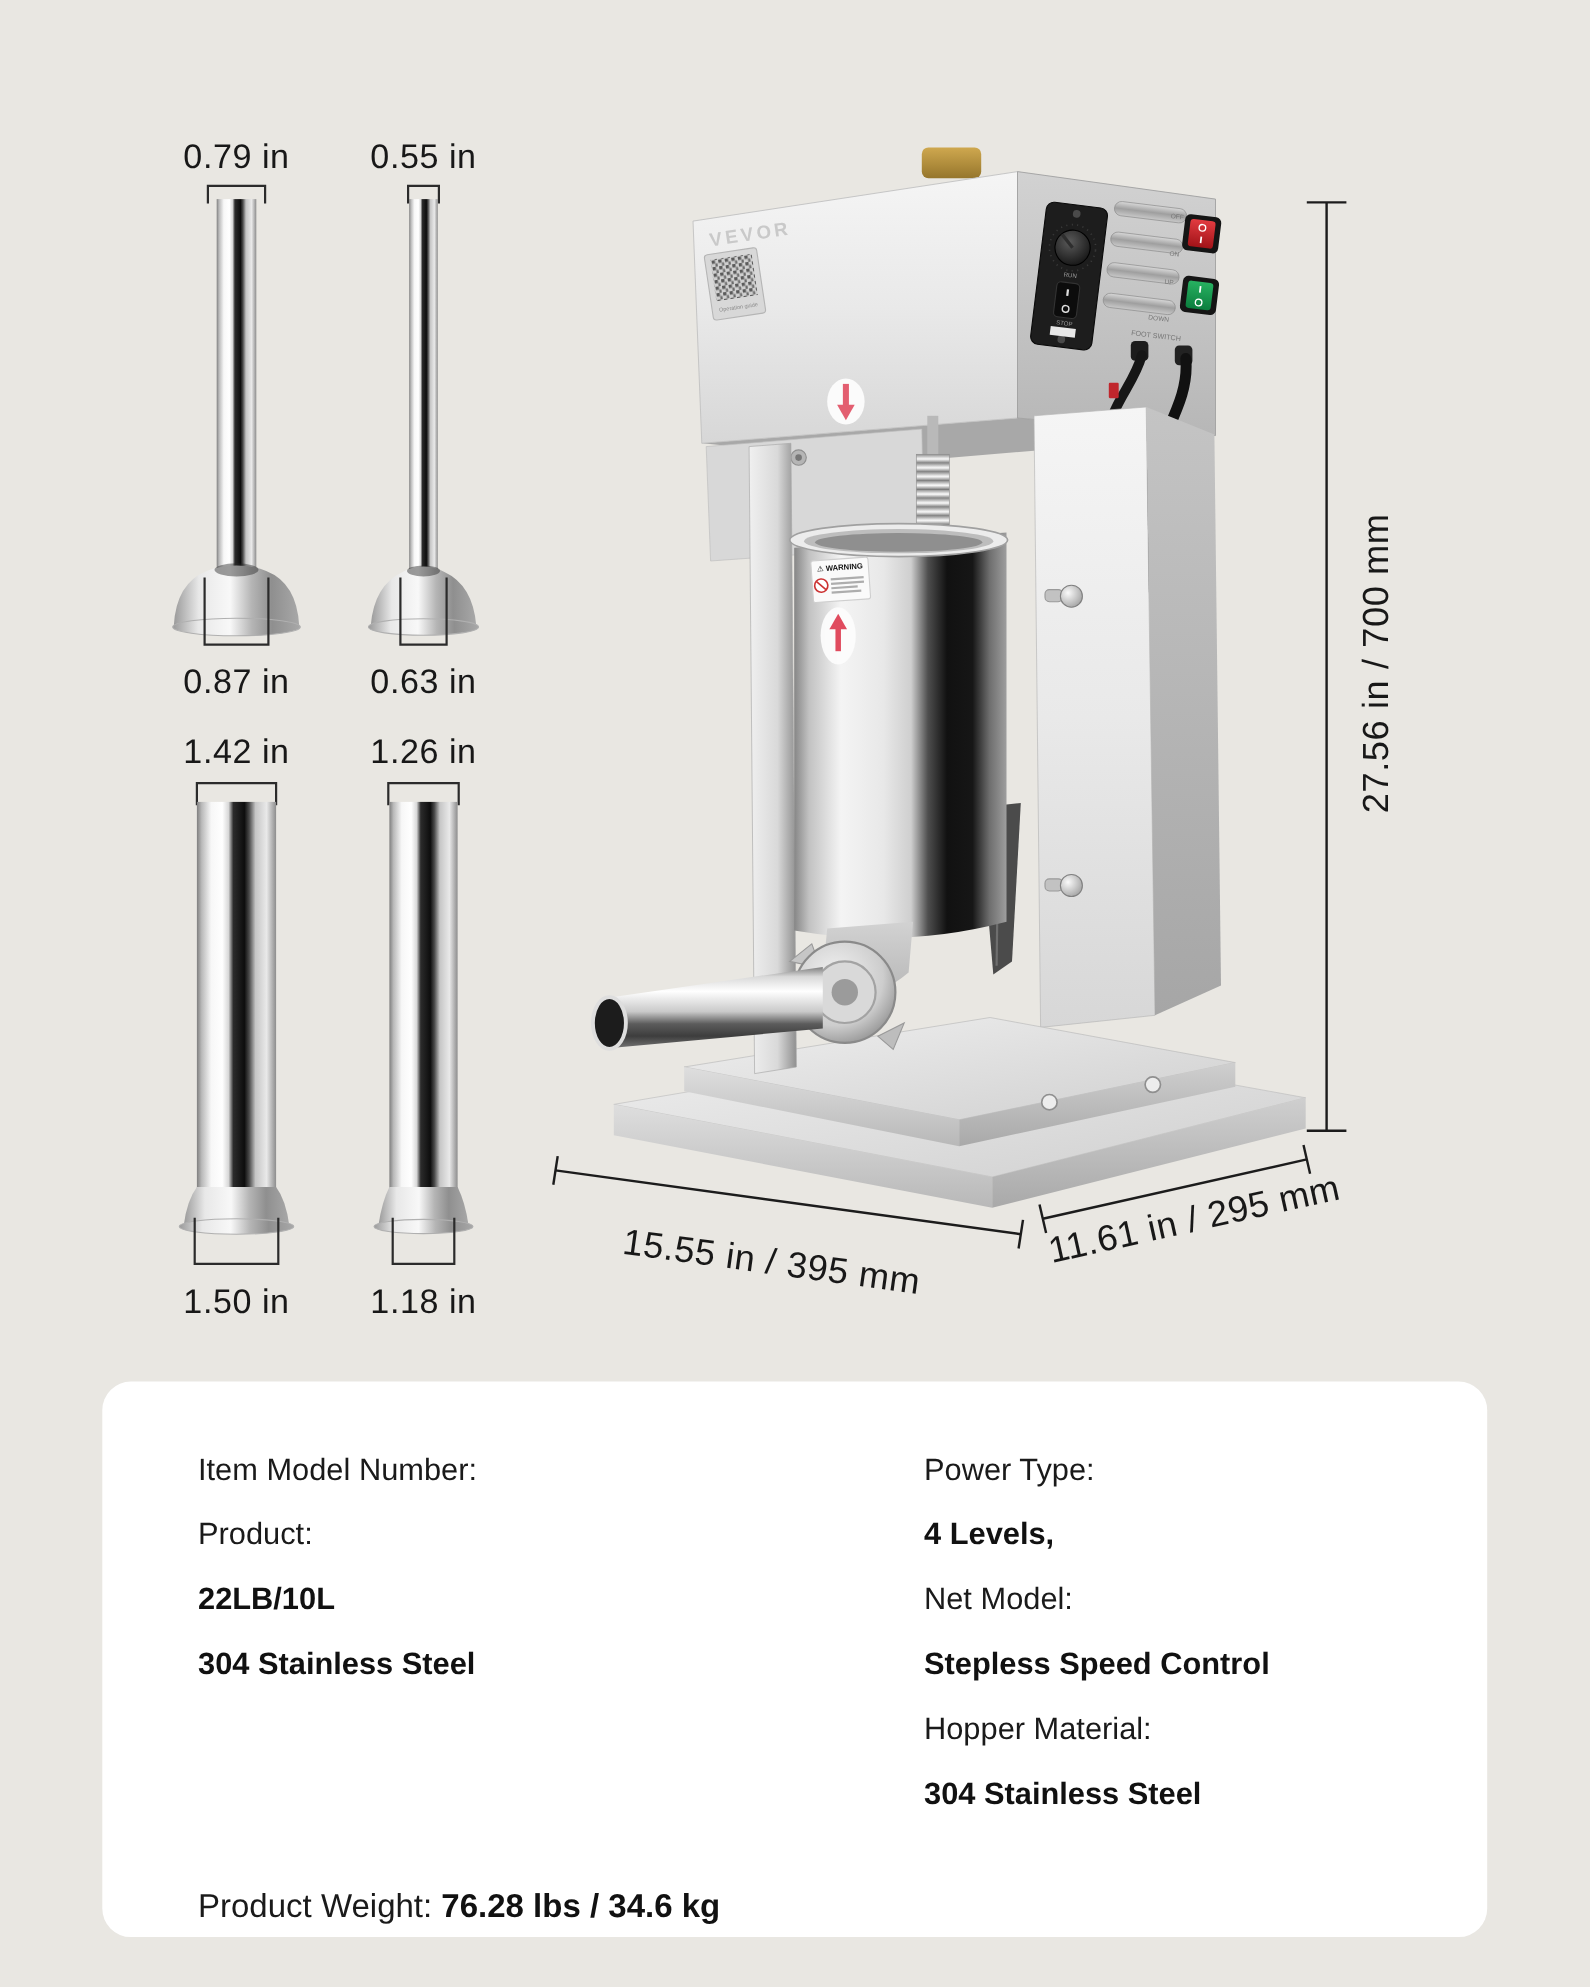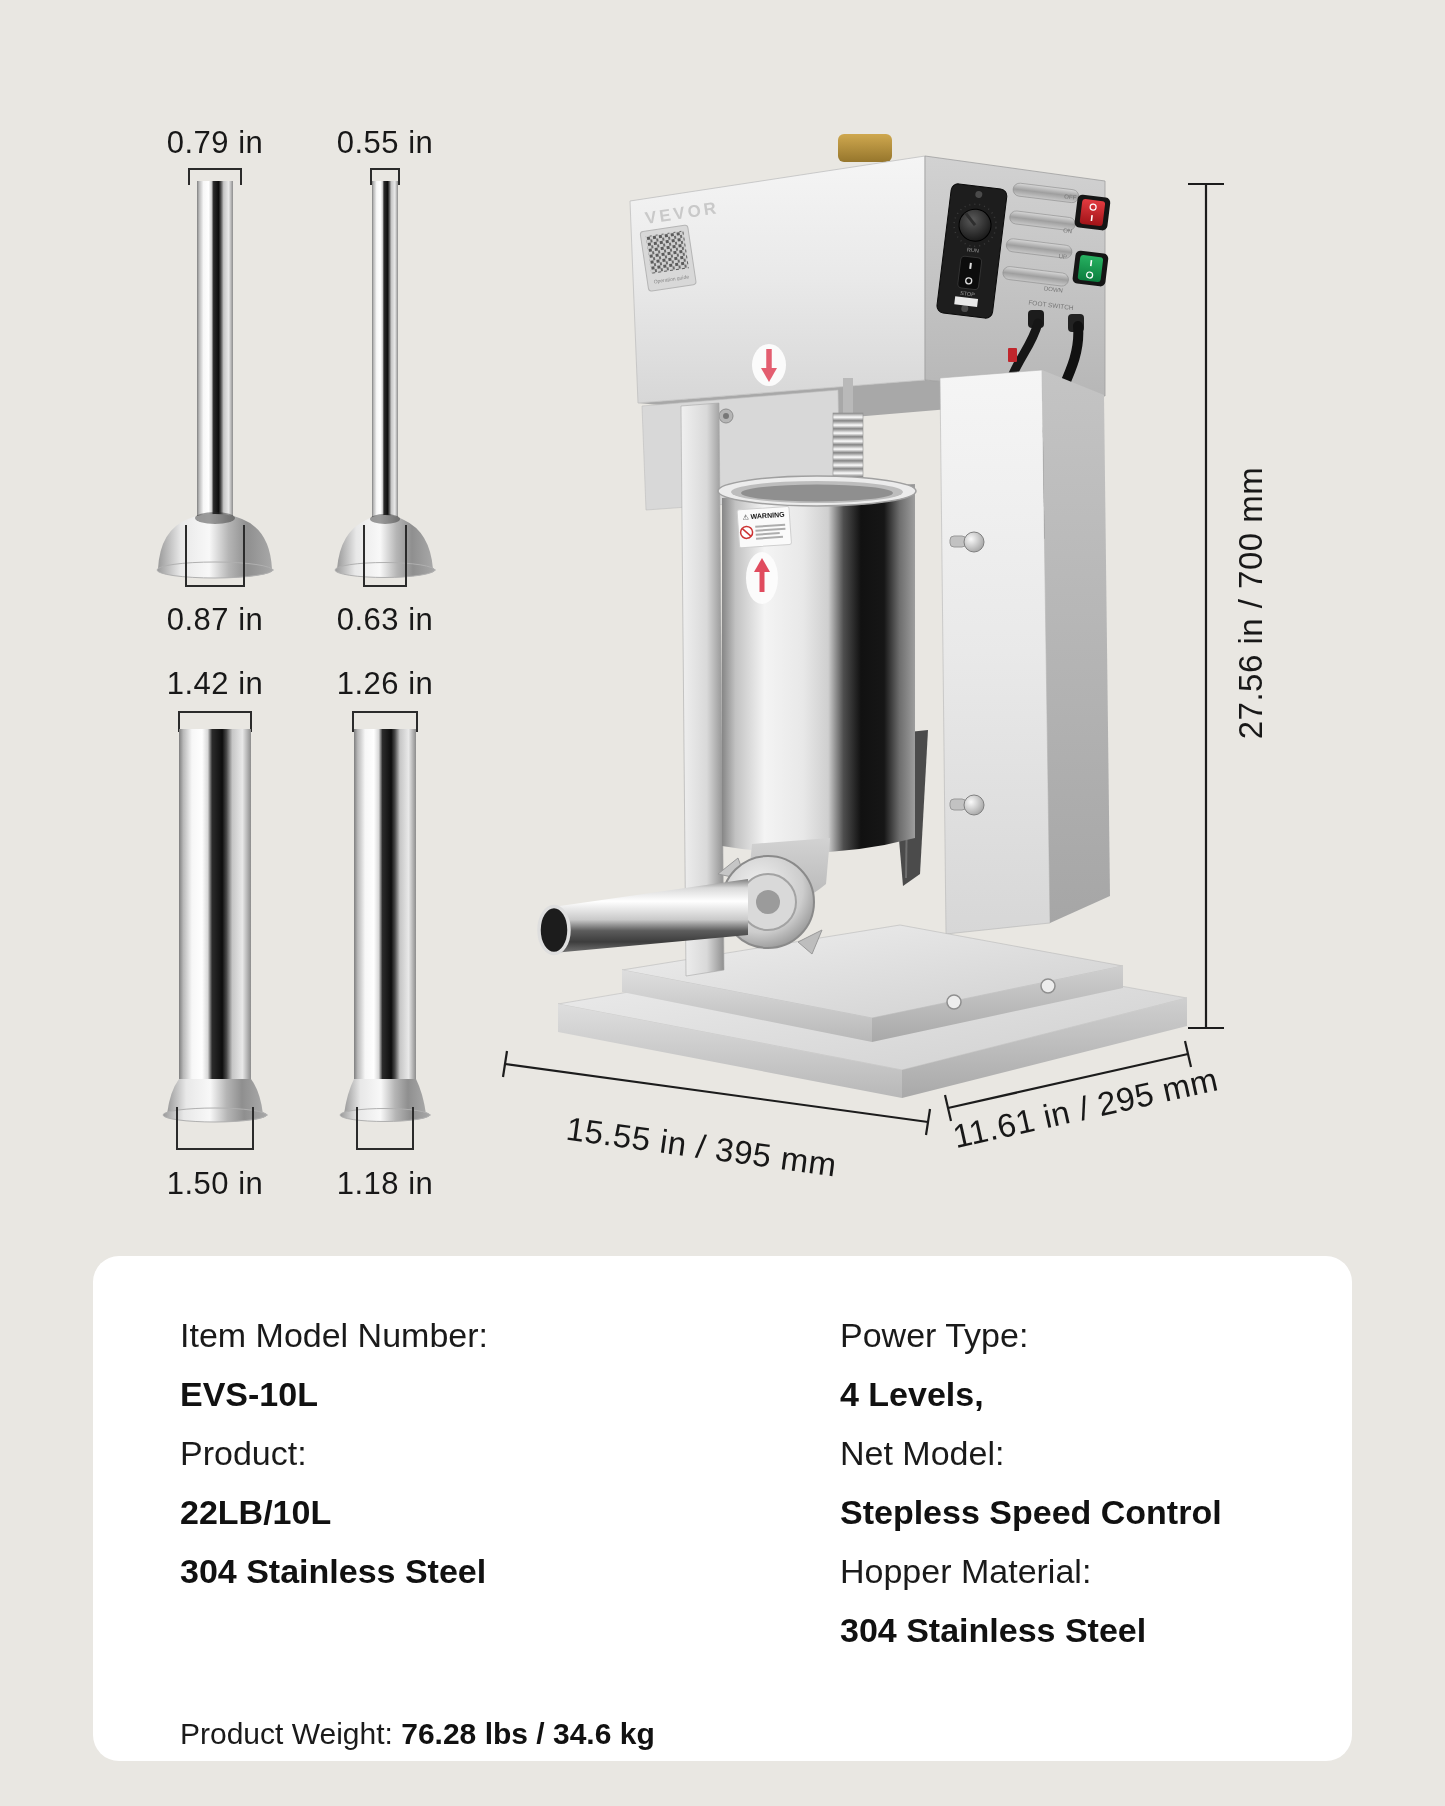--- a/index.html
+++ b/index.html
@@ -14,21 +14,21 @@
   svg text{font-family:"Liberation Sans","DejaVu Sans",sans-serif;}
   .dim-label{font-size:31px;font-weight:500;fill:#181818;letter-spacing:.5px;}
   .dim-label-big{font-size:33px;font-weight:500;fill:#181818;letter-spacing:.5px;}
   .spec-card{
     position:absolute;left:93px;top:1238px;width:1259px;height:505px;
     background:#ffffff;border-radius:26px;
   }
   .spec-col{position:absolute;top:50px;width:560px;}
   .spec-col.left{left:87px;}
   .spec-col.right{left:747px;}
-  .spec-line{height:59px;line-height:59px;font-size:34px;color:#1a1a1a;white-space:nowrap;}
+  .spec-line{height:59px;line-height:59px;font-size:28px;color:#1a1a1a;white-space:nowrap;}
   .spec-line.value{font-weight:700;color:#111;}
   .weight-line{position:absolute;left:87px;top:448px;height:59px;line-height:59px;
     font-size:30px;color:#1a1a1a;white-space:nowrap;}
   .weight-line b{font-weight:700;color:#111;}
 </style>
 </head>
 <body>
 
 <div id="stage">
 
@@ -352,21 +352,20 @@
   </g>
 
   <text class="dim-label-big" transform="translate(1262,585) rotate(-90)" text-anchor="middle">27.56 in / 700 mm</text>
   <text class="dim-label-big" transform="translate(700,1140) rotate(7.8)" text-anchor="middle">15.55  in / 395  mm</text>
   <text class="dim-label-big" transform="translate(1088,1101) rotate(-12.5)" text-anchor="middle">11.61 in /  295  mm</text>
 </svg>
 
   <div class="spec-card">
     <div class="spec-col left">
       <div class="spec-line">Item Model Number:</div>
-      <div class="spec-line value">EVS-10L</div>
       <div class="spec-line">Product:</div>
       <div class="spec-line value">22LB/10L</div>
       <div class="spec-line value">304 Stainless Steel</div>
     </div>
     <div class="spec-col right">
       <div class="spec-line">Power Type:</div>
       <div class="spec-line value">4 Levels,</div>
       <div class="spec-line">Net Model:</div>
       <div class="spec-line value">Stepless Speed Control</div>
       <div class="spec-line">Hopper Material:</div>

